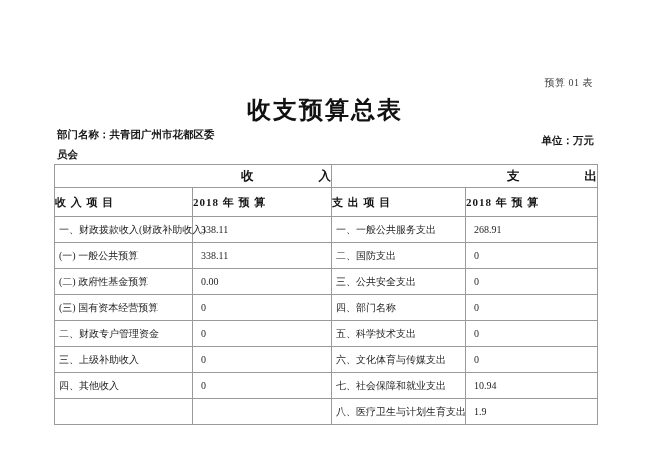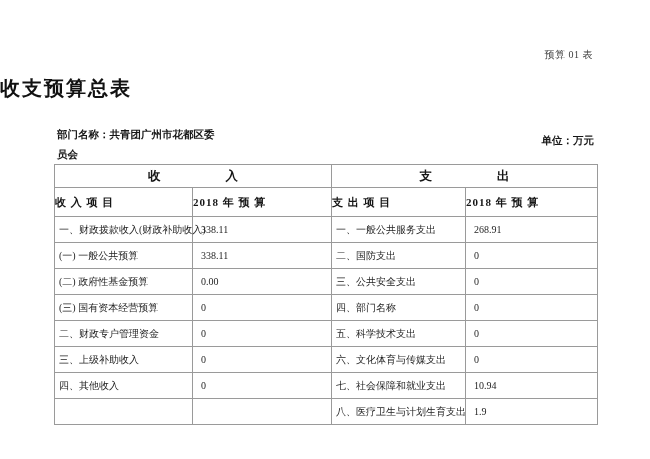--- a/index.html
+++ b/index.html
@@ -7,33 +7,33 @@
     position: relative;
     width: 650px;
     height: 459px;
     background: #ffffff;
     overflow: hidden;
     font-family: "Liberation Serif", "DejaVu Serif", serif;
     color: #1f1f1f;
   }
   .doc-tag {
     position: absolute;
-    top: 48px;
+    top: 76px;
     right: 57px;
     font-size: 10px;
     color: #3d3d3d;
     letter-spacing: 0.5px;
   }
   .title {
     position: absolute;
-    top: 75px;
+    top: 94px;
     left: 0;
     width: 100%;
-    text-align: left;
-    font-size: 20px;
+    text-align: center;
+    font-size: 24px;
     font-weight: bold;
     letter-spacing: 2px;
     color: #111111;
   }
   .dept {
     position: absolute;
     left: 57px;
     top: 125px;
     font-size: 10.5px;
     font-weight: bold;
@@ -59,21 +59,21 @@
   table.budget th, table.budget td {
     border: 1px solid #9a9a9a;
     padding: 0;
     vertical-align: middle;
     overflow: visible;
   }
   thead th.group {
     height: 22px;
     font-size: 12.5px;
     font-weight: bold;
-    text-align: center;
+    text-align: right;
     color: #161616;
   }
   thead th.group .spread {
     letter-spacing: 5.2em;
     margin-right: -5.2em;
   }
   thead th.colhead {
     height: 28px;
     font-size: 11px;
     font-weight: bold;

